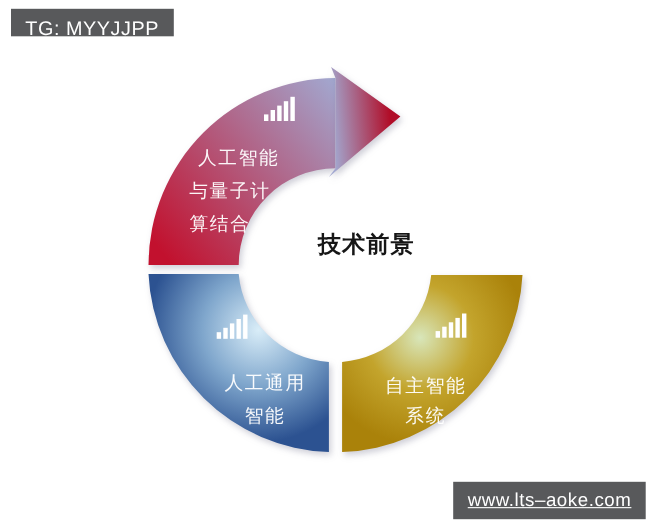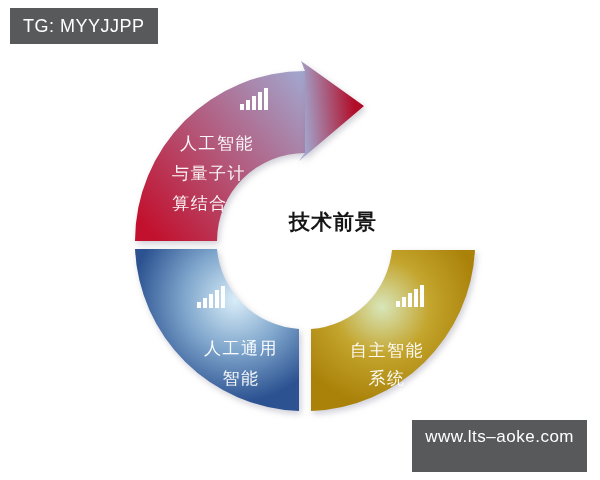--- a/index.html
+++ b/index.html
@@ -19,26 +19,26 @@
   .center-text{
     font-family:"Liberation Sans", sans-serif;
     font-size:21px;font-weight:bold;letter-spacing:1px;
     fill:#161616;text-anchor:middle;
   }
   .badge{
     position:absolute;background:#58595b;color:#ffffff;
     white-space:nowrap;letter-spacing:0.5px;
   }
   .badge-tg{
-    left:10px;top:8px;height:36px;line-height:36px;
+    left:10px;top:8px;height:25px;line-height:36px;
     padding:0 13px;font-size:18px;
   }
   .badge-web{
-    right:13px;bottom:8px;height:52px;line-height:34px;
-    padding:0 13px;font-size:17px;
+    right:13px;bottom:8px;height:34px;line-height:34px;
+    padding:0 13px;font-size:17px;text-decoration:underline;
   }
 </style>
 </head>
 <body>
 
 <div class="stage">
 
   <svg width="600" height="480" viewBox="0 0 600 480">
     <defs>
       <linearGradient id="gRedBand" gradientUnits="userSpaceOnUse" x1="152" y1="235" x2="322" y2="92">

